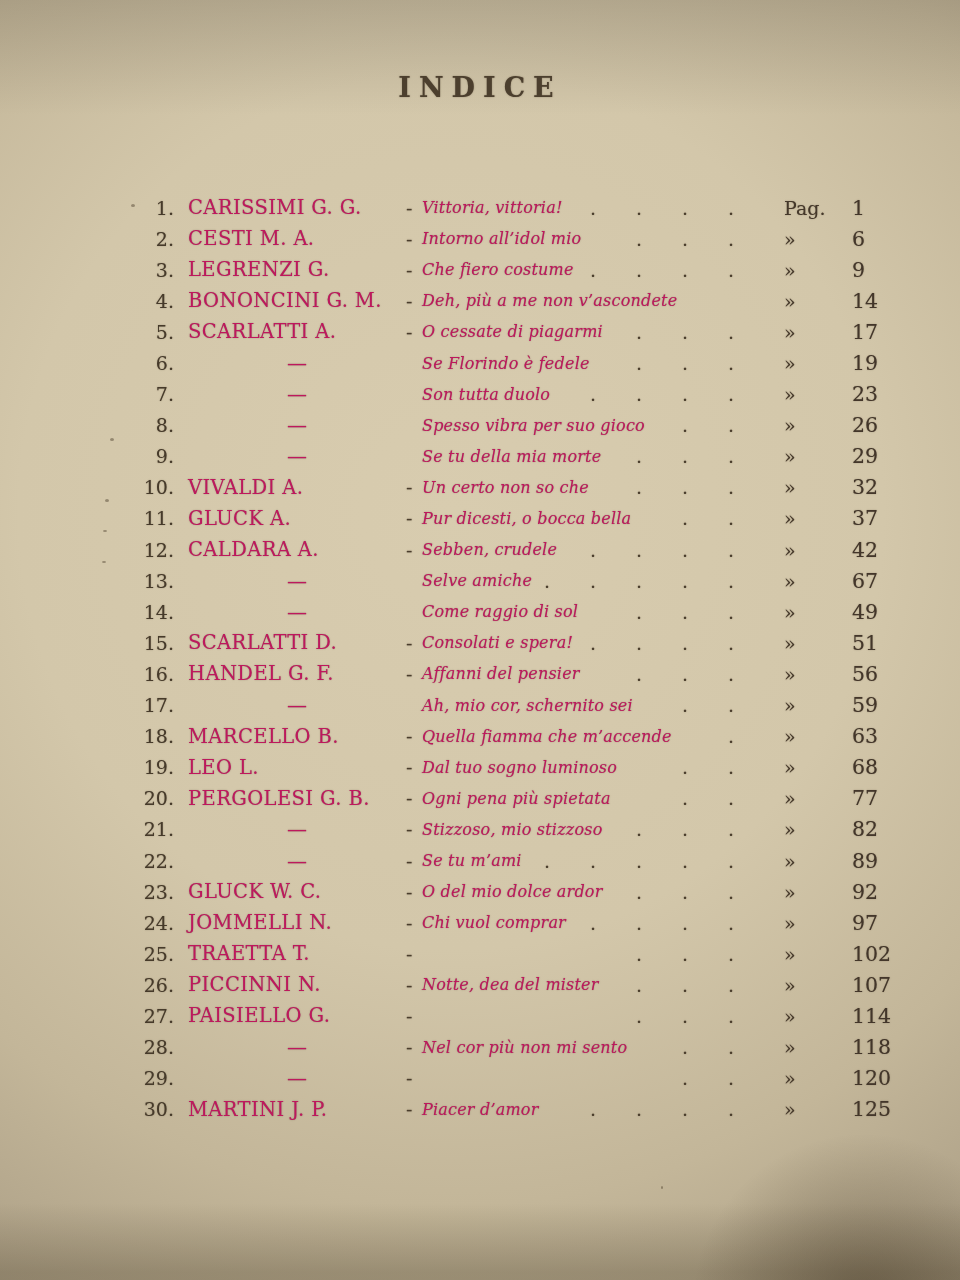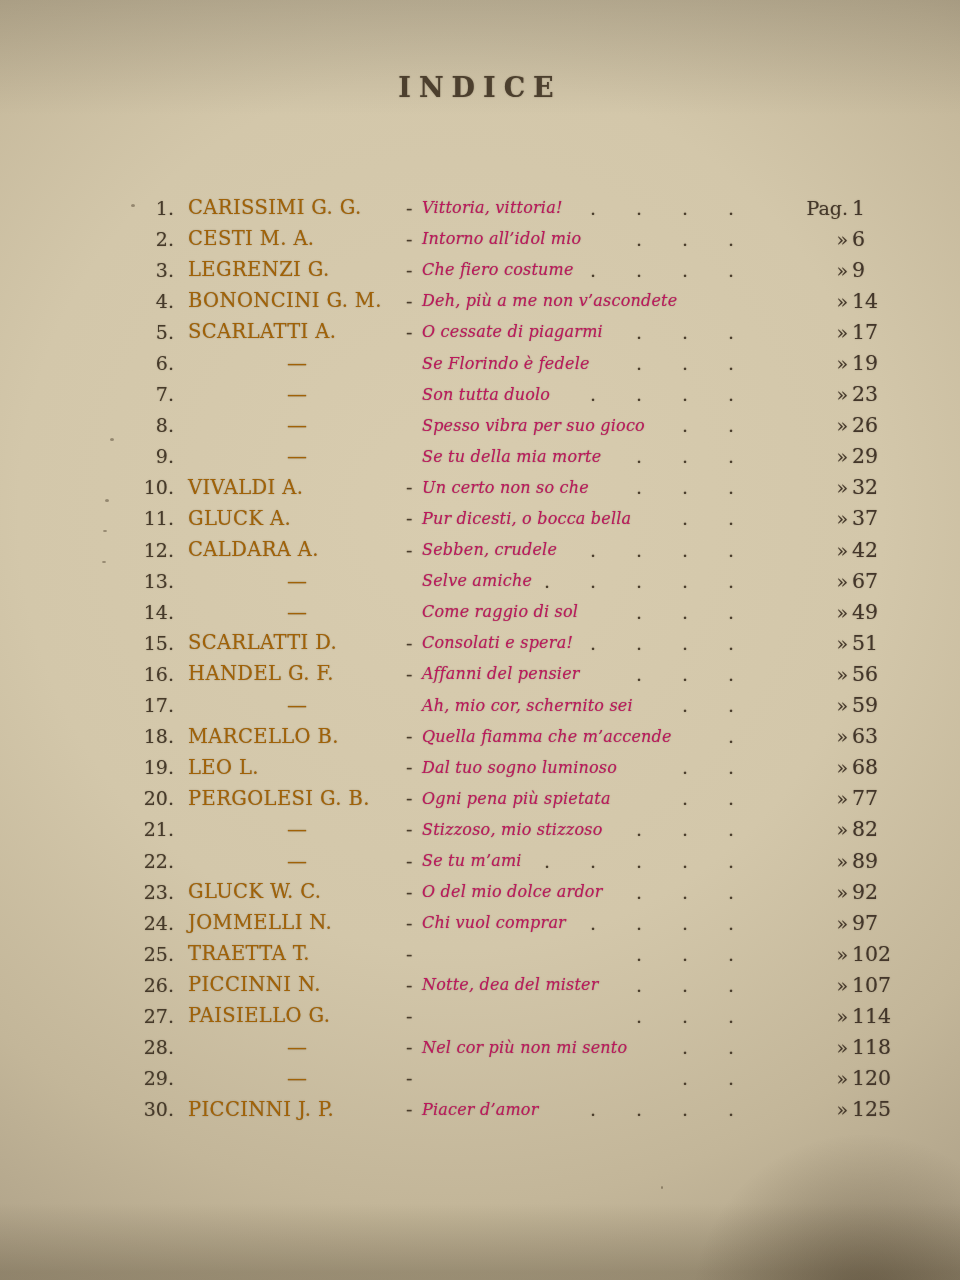--- a/index.html
+++ b/index.html
@@ -22,28 +22,28 @@
   }
   .rows{position:absolute;left:128px;top:192px;width:782px;color:#463a2a;}
   .row{
     height:31.1px;display:flex;align-items:center;
     text-shadow:0 0 1.2px rgba(66,53,36,0.5);
     white-space:nowrap;
   }
   .num{width:46px;text-align:right;font-size:19px;flex:0 0 auto;}
   .author{
     width:218px;margin-left:14px;flex:0 0 auto;
-    font-size:19.5px;letter-spacing:0.4px;color:#a16207;
+    font-size:19.5px;letter-spacing:0.4px;color:#be185d;
   }
   .author.ditto{text-align:center;font-size:20px;letter-spacing:0;}
   .tdash{width:16px;flex:0 0 auto;text-align:left;font-size:19px;color:#4a3d2c;}
   .ttl{font-style:italic;font-size:16px;flex:0 0 auto;color:#be185d;letter-spacing:0.2px;}
   .dots{flex:1 1 auto;display:flex;justify-content:flex-end;margin-right:30px;overflow:hidden;}
   .dot{width:46px;flex:0 0 auto;text-align:center;font-size:19px;color:#4a3d2c;}
-  .ref{width:64px;flex:0 0 auto;text-align:right;font-size:19px;color:#45382a;}
+  .ref{width:64px;flex:0 0 auto;text-align:left;font-size:19px;color:#45382a;}
   .pg{width:58px;flex:0 0 auto;text-align:left;padding-left:4px;font-size:20.5px;color:#43362a;}
   .speck{position:absolute;border-radius:50%;background:rgba(70,58,40,0.45);}
 </style>
 </head>
 <body>
 
 <div class="photo-surface">
   <div class="page-title">INDICE</div>
   <div class="rows">
       <div class="row">
@@ -412,21 +412,21 @@
         <span class="tdash">-</span>
         <span class="dots">
           <span class="dot">.</span>
           <span class="dot">.</span>
         </span>
         <span class="ref">»</span>
         <span class="pg">120</span>
       </div>
       <div class="row">
         <span class="num">30.</span>
-        <span class="author">PICCINNI J. P.</span>
+        <span class="author">MARTINI J. P.</span>
         <span class="tdash">-</span>
         <span class="ttl">Piacer d’amor</span>
         <span class="dots">
           <span class="dot">.</span>
           <span class="dot">.</span>
           <span class="dot">.</span>
           <span class="dot">.</span>
         </span>
         <span class="ref">»</span>
         <span class="pg">125</span>

